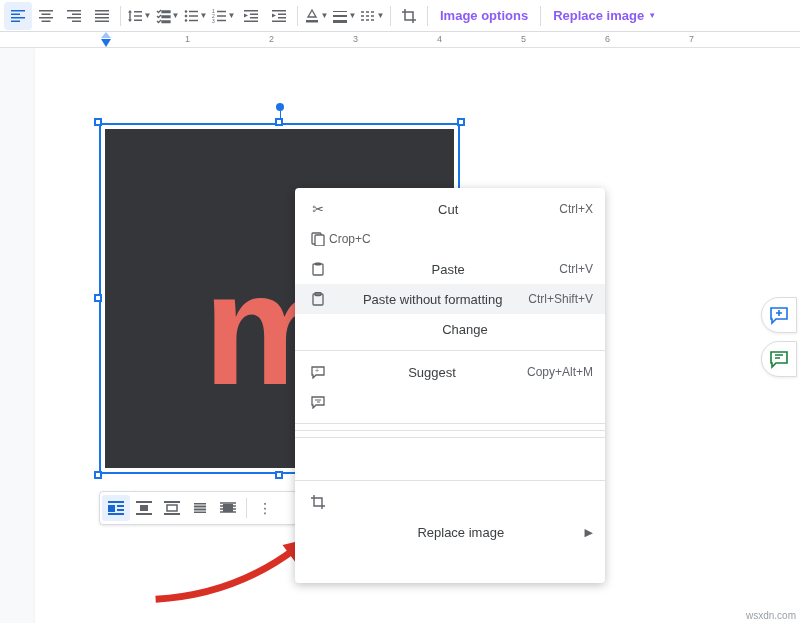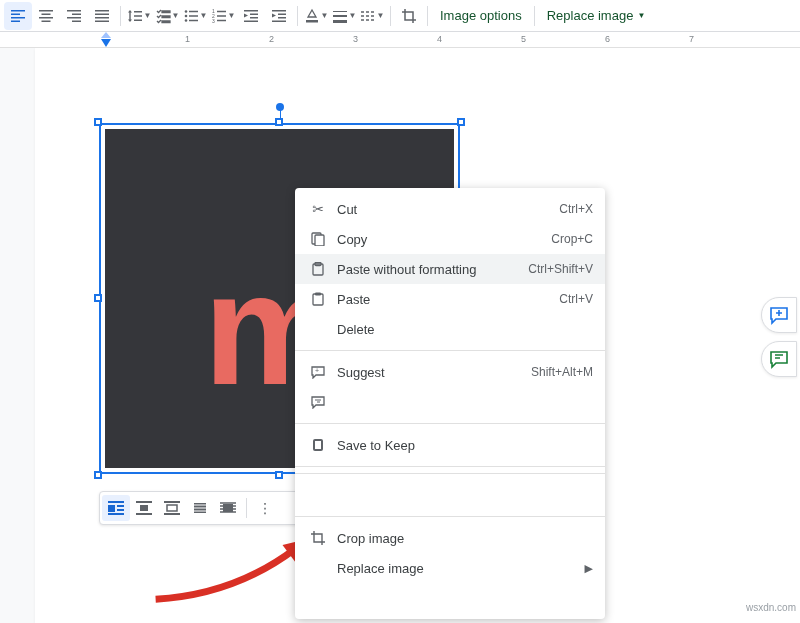--- a/index.html
+++ b/index.html
@@ -4,21 +4,21 @@
 <style>
 * { box-sizing: border-box; margin: 0; padding: 0; }
 body { font-family: Arial, sans-serif; font-size: 13px; color: #3c4043; background: #f8f9fa; width: 800px; height: 623px; overflow: hidden; position: relative; }
 
 
 .toolbar { display: flex; align-items: center; height: 32px; background: #fff; border-bottom: 1px solid #dadce0; padding: 0 4px; gap: 0; }
 .tbtn { width: 28px; height: 28px; display: flex; align-items: center; justify-content: center; border-radius: 4px; cursor: pointer; color: #5f6368; }
 .tbtn.active { background: #e8f0fe; color: #1967d2; }
 .sep { width: 1px; height: 20px; background: #dadce0; margin: 0 4px; }
 .dd-arrow { font-size: 8px; margin-left: 1px; }
-.tbtn-text { height: 28px; padding: 0 8px; display: flex; align-items: center; font-size: 13px; color: #14532d; cursor: pointer; border-radius: 4px; }
+.tbtn-text { height: 28px; padding: 0 8px; display: flex; align-items: center; font-size: 13px; color: #8b5cf6; cursor: pointer; border-radius: 4px; font-weight: bold; }
 
 
 .ruler { height: 16px; background: #fff; position: relative; border-bottom: 1px solid #e0e0e0; font-size: 9px; color: #80868b; }
 .ruler .rnum { position: absolute; top: 2px; }
 
 
 .canvas { background: #f8f9fa; height: 575px; position: relative; overflow: hidden; }
 .page { position: absolute; left: 35px; top: 0; width: 765px; height: 575px; background: #fff; box-shadow: 0 1px 3px rgba(0,0,0,0.06); }
 
 
@@ -44,33 +44,33 @@
 .wrap-bar { position: absolute; left: 99px; top: 443px; width: 220px; height: 34px; background: #fff; border: 1px solid #dadce0; border-radius: 4px; box-shadow: 0 1px 3px rgba(0,0,0,0.1); display: flex; align-items: center; padding: 0 2px; gap: 0; }
 .wrap-btn { width: 28px; height: 26px; display:flex; align-items:center; justify-content:center; cursor:pointer; border-radius:3px; font-size: 14px; color:#5f6368;}
 .wrap-btn.active { background:#e8f0fe; color:#1967d2; }
 .wrap-sep { width:1px; height:20px; background:#dadce0; margin:0 4px; }
 
 
 .ctx { position: absolute; left: 295px; top: 140px; width: 310px; background: #fff; border-radius: 4px; box-shadow: 0 2px 10px rgba(0,0,0,0.25); padding: 6px 0; z-index: 50; font-size: 13px; color: #3c4043; }
 .ctx-item { display: flex; align-items: center; height: 30px; padding: 0 12px; cursor: pointer; }
 .ctx-item:hover, .ctx-item.hov { background: #f1f3f4; }
 .ctx-icon { width: 22px; height: 18px; display: flex; align-items: center; justify-content: center; color: #5f6368; font-size: 14px; }
-.ctx-label { flex: 1; padding-left: 8px; }
+.ctx-label { flex: 1; padding-left: 8px; text-align: center; }
 .ctx-short { color: #5f6368; font-size: 12px; }
 .ctx-sub { color: #5f6368; font-size: 11px; }
 .ctx-sep { height: 1px; background: #e0e0e0; margin: 6px 0; }
 
 
 .side-btns { position: absolute; right: 3px; top: 249px; display:flex; flex-direction:column; gap:8px; }
 .side-btn { width: 36px; height: 36px; background:#fff; border:1px solid #dadce0; border-radius: 18px 0 0 18px; display:flex; align-items:center; justify-content:center; box-shadow:0 1px 3px rgba(0,0,0,0.08); cursor:pointer; }
 
 
 .arrow { position: absolute; left: 135px; top: 490px; width: 190px; height: 70px; pointer-events: none; }
 
-.watermark { position:absolute; right:4px; bottom:10px; font-size:10px; color:#9aa0a6; }
+.watermark { position:absolute; right:4px; bottom:2px; font-size:10px; color:#9aa0a6; }
 
 svg { display:block; }
 </style>
 </head>
 <body>
 
 <div class="toolbar">
   <div class="tbtn active">
       <svg width="16" height="16" viewBox="0 0 16 16">
         <path d="M1 2h14v1.5H1zM1 5.5h9v1.5H1zM1 9h14v1.5H1zM1 12.5h9v1.5H1z" fill="currentColor"></path>
@@ -254,89 +254,78 @@
       <span class="ctx-label">Cut</span>
       <span class="ctx-short">Ctrl+X</span>
     </div>
     <div class="ctx-item">
       <span class="ctx-icon">
           <svg width="14" height="14">
             <rect x="1" y="1" width="9" height="11" rx="1" fill="none" stroke="#5f6368" stroke-width="1.3"></rect>
             <rect x="4" y="3" width="9" height="11" rx="1" fill="#fff" stroke="#5f6368" stroke-width="1.3"></rect>
           </svg>
         </span>
-      <span class="ctx-label">Copy</span>
       <span class="ctx-short">Crop+C</span>
+    </div>
+    <div class="ctx-item">
+      <span class="ctx-icon">
+          <svg width="14" height="14">
+            <rect x="2" y="2" width="10" height="11" rx="1" fill="none" stroke="#5f6368" stroke-width="1.3"></rect>
+            <rect x="4" y="0.5" width="6" height="3" rx="1" fill="#5f6368"></rect>
+          </svg>
+        </span>
+      <span class="ctx-label">Paste</span>
+      <span class="ctx-short">Ctrl+V</span>
     </div>
     <div class="ctx-item hov">
       <span class="ctx-icon">
           <svg width="14" height="14">
             <rect x="2" y="2" width="10" height="11" rx="1" fill="none" stroke="#5f6368" stroke-width="1.3"></rect>
             <rect x="4" y="0.5" width="6" height="3" rx="1" fill="none" stroke="#5f6368" stroke-width="1.3"></rect>
           </svg>
         </span>
       <span class="ctx-label">Paste without formatting</span>
       <span class="ctx-short">Ctrl+Shift+V</span>
     </div>
     <div class="ctx-item">
-      <span class="ctx-icon">
-          <svg width="14" height="14">
-            <rect x="2" y="2" width="10" height="11" rx="1" fill="none" stroke="#5f6368" stroke-width="1.3"></rect>
-            <rect x="4" y="0.5" width="6" height="3" rx="1" fill="#5f6368"></rect>
-          </svg>
-        </span>
-      <span class="ctx-label">Paste</span>
-      <span class="ctx-short">Ctrl+V</span>
-    </div>
-    <div class="ctx-item">
       <span class="ctx-icon"></span>
-      <span class="ctx-label">Delete</span>
+      <span class="ctx-label">Change</span>
     </div>
     <div class="ctx-sep"></div>
     <div class="ctx-item">
       <span class="ctx-icon">
           <svg width="14" height="14">
             <path d="M1 2h12v8H5l-3 3V10H1z" fill="none" stroke="#5f6368" stroke-width="1.3"></path>
             <text x="4" y="8" font-size="7" fill="#5f6368">+</text>
           </svg>
         </span>
       <span class="ctx-label">Suggest</span>
-      <span class="ctx-short">Shift+Alt+M</span>
+      <span class="ctx-short">Copy+Alt+M</span>
     </div>
     <div class="ctx-item">
       <span class="ctx-icon">
           <svg width="14" height="14">
             <path d="M1 2h12v8H5l-3 3V10H1z" fill="none" stroke="#5f6368" stroke-width="1.3"></path>
             <path d="M4 5l6 0M6 7l3 0" stroke="#5f6368" stroke-width="1"></path>
           </svg>
         </span>
     </div>
     <div class="ctx-sep"></div>
-    <div class="ctx-item">
-      <span class="ctx-icon">
-          <svg width="14" height="14">
-            <rect x="2" y="1" width="10" height="12" rx="2" fill="#5f6368"></rect>
-            <rect x="4" y="3" width="6" height="8" fill="#fff"></rect>
-          </svg>
-        </span>
-      <span class="ctx-label">Save to Keep</span>
-    </div>
     <div class="ctx-sep"></div>
     <div class="ctx-sep"></div>
     <div class="ctx-item">
       <span class="ctx-icon"></span>
     </div>
     <div class="ctx-sep"></div>
     <div class="ctx-item">
       <span class="ctx-icon">
           <svg width="14" height="14">
             <path d="M3 0v11h11M0 3h11v11" fill="none" stroke="#5f6368" stroke-width="1.4"></path>
           </svg>
         </span>
-      <span class="ctx-label">Crop image</span>
     </div>
     <div class="ctx-item">
       <span class="ctx-icon"></span>
       <span class="ctx-label">Replace image</span>
       <span class="ctx-sub">▶</span>
     </div>
     <div class="ctx-item">
       
       
     </div>

